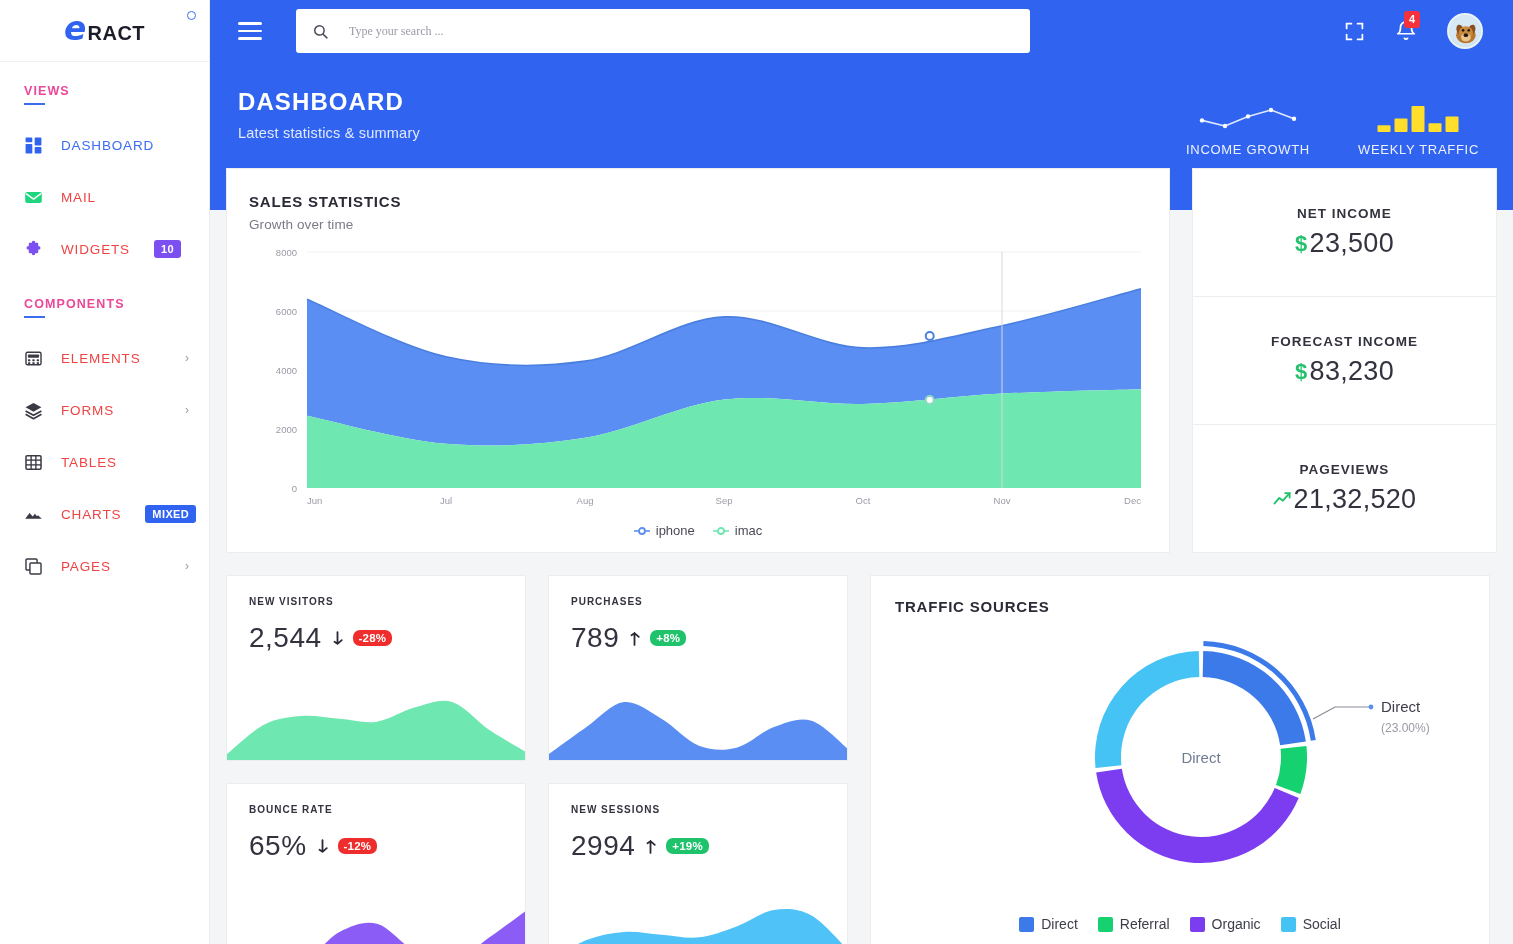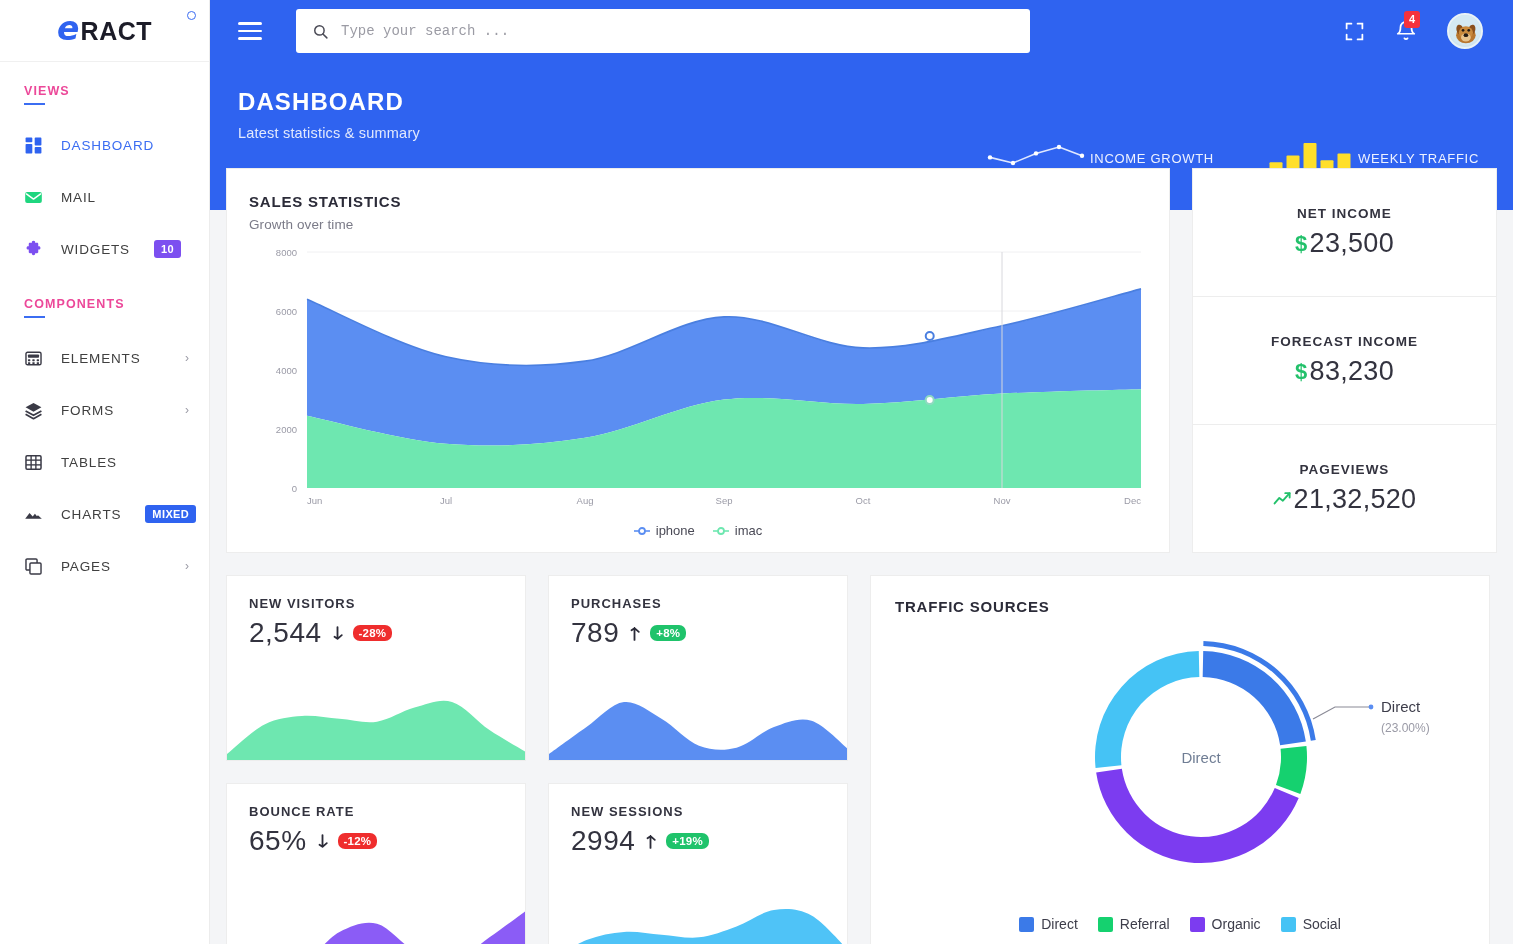--- a/index.html
+++ b/index.html
@@ -18,21 +18,21 @@
   }
   .logo-wrap {
     height:62px; display:flex; align-items:center; justify-content:center;
     position:relative; border-bottom:1px solid #f0f0f0;
   }
   .logo-text { font-size:27px; font-weight:700; letter-spacing:.2px; display:flex; align-items:baseline; }
   .logo-e {
     color:#2f63f0; font-size:33px; font-weight:700; font-style:italic;
     font-family:"DejaVu Sans", sans-serif; line-height:.8; margin-right:1px;
   }
-  .logo-rest { color:#1c1c28; font-size:25px; font-weight:700; letter-spacing:.5px; }
+  .logo-rest { color:#1c1c28; font-size:20px; font-weight:700; letter-spacing:.5px; }
   .logo-dot {
     position:absolute; right:13px; top:11px; width:9px; height:9px;
     border:1.6px solid #3b6df2; border-radius:50%;
   }
 
   .nav-section { margin-top:22px; }
   .nav-head {
     font-size:12.5px; font-weight:700; letter-spacing:1.1px; color:#ec4899;
     padding:0 0 7px 24px; position:relative; margin-bottom:14px;
   }
@@ -41,43 +41,43 @@
     background:#3b6df2;
   }
   .nav-item {
     display:flex; align-items:center; height:52px; padding:0 20px 0 20px;
     cursor:pointer; position:relative;
   }
   .nav-item .ic {
     width:26px; height:24px; display:flex; align-items:center; justify-content:center;
     margin-right:15px; flex:none;
   }
-  .nav-label { font-size:13.5px; letter-spacing:.85px; color:#404040; font-weight:400; }
+  .nav-label { font-size:13.5px; letter-spacing:.85px; color:#ef4444; font-weight:400; }
   .nav-item.active .nav-label { color:#3b6df2; }
   .chev { margin-left:auto; font-size:12px; color:#9a9aa5; line-height:1; }
   .badge {
     margin-left:24px; font-size:11px; font-weight:700; color:#fff;
     padding:3px 7px 3px 7px; border-radius:3px; letter-spacing:.4px;
   }
 
   
   #topbar {
     position:absolute; left:210px; top:0; width:1303px; height:62px;
     background:#2f63f0; display:flex; align-items:center; padding:0 20px 0 28px; z-index:20;
   }
   .burger { width:24px; height:18px; display:flex; flex-direction:column; justify-content:space-between; cursor:pointer; }
   .burger span { display:block; height:2.6px; background:#fff; border-radius:2px; }
   .burger span:nth-child(1){ width:24px; } .burger span:nth-child(2){ width:24px; } .burger span:nth-child(3){ width:24px; }
   .searchbox {
     margin-left:34px; width:734px; height:44px; background:#fff; border-radius:3px;
     display:flex; align-items:center; padding:0 16px;
   }
   .searchbox input {
-    border:none; outline:none; flex:1; font-size:14px; color:#555;
-    font-family:Liberation Mono, monospace; margin-left:12px; background:transparent;
+    border:none; outline:none; flex:1; font-size:12px; color:#555;
+    font-family:Liberation Serif, serif; margin-left:20px; background:transparent;
   }
   .searchbox input::placeholder { color:#9b9ba4; }
   .top-right { margin-left:auto; display:flex; align-items:center; gap:30px; padding-right:10px; }
   .icon-btn { cursor:pointer; position:relative; display:flex; align-items:center; }
   .bell-badge {
     position:absolute; top:-9px; left:9px; background:#f4323d; color:#fff;
     font-size:11px; font-weight:700; border-radius:3px; padding:1px 5px; line-height:1.35;
   }
   .avatar {
     width:36px; height:36px; border-radius:50%; overflow:hidden; background:#cfe4ef;
@@ -85,21 +85,21 @@
   }
 
   
   #pagehead {
     position:absolute; left:210px; top:62px; width:1303px; height:148px;
     background:#2f63f0; padding:26px 34px 0 28px; display:flex;
   }
   .ph-title { font-size:24px; font-weight:700; color:#fff; letter-spacing:1.1px; }
   .ph-sub { font-size:14.5px; color:#e2e9fd; margin-top:9px; letter-spacing:.2px; }
   .ph-widgets { margin-left:auto; display:flex; gap:48px; padding-top:12px; }
-  .ph-w { display:flex; flex-direction:row; align-items:center; cursor:pointer; }
+  .ph-w { display:flex; flex-direction:column; align-items:center; cursor:pointer; }
   .ph-w-label { font-size:13px; color:#eef2ff; letter-spacing:.7px; margin-top:6px; }
 
   
   #content { position:absolute; left:210px; top:168px; width:1303px; padding:0 16px; }
   .card { background:#fff; border:1px solid #ededed; }
   .row { display:flex; gap:22px; }
 
   .sales-card { width:944px; height:385px; padding:24px 22px 10px 22px; position:relative; }
   .card-title { font-size:15px; font-weight:600; letter-spacing:.8px; color:#2b2b38; }
   .card-sub { font-size:13.5px; color:#7b7b88; margin-top:7px; letter-spacing:.1px; }
@@ -109,22 +109,22 @@
     flex:1; display:flex; flex-direction:column; align-items:center; justify-content:center;
     border-bottom:1px solid #ededed;
   }
   .stat-tile:last-child { border-bottom:none; }
   .stat-label { font-size:13.5px; font-weight:600; letter-spacing:1px; color:#33333f; }
   .stat-value { font-size:27px; font-weight:400; color:#33333f; margin-top:7px; display:flex; align-items:center; letter-spacing:.3px; }
   .stat-cur { color:#23c16b; font-weight:600; font-size:22px; margin-right:2px; }
 
   .mini-card { width:300px; height:186px; position:relative; overflow:hidden; }
   .mini-head { padding:20px 22px 0 22px; }
-  .mini-label { font-size:13px; font-weight:600; letter-spacing:1px; color:#33333f; }
-  .mini-row { display:flex; align-items:center; margin-top:6px; gap:9px; }
+  .mini-label { font-size:10px; font-weight:600; letter-spacing:1px; color:#33333f; }
+  .mini-row { display:flex; align-items:center; margin-top:15px; gap:9px; }
   .mini-value { font-size:28px; font-weight:400; color:#33333f; letter-spacing:.5px; }
   .pill { font-size:11.5px; font-weight:700; color:#fff; border-radius:7px; padding:2px 6px; letter-spacing:.2px; }
   .spark { position:absolute; left:0; right:0; bottom:0; height:78px; }
 
   .traffic-card { width:620px; height:394px; padding:22px 24px 0 24px; position:relative; }
   .legend-row { position:absolute; left:0; right:0; bottom:36px; display:flex; justify-content:center; gap:20px; }
   .legend-item { display:flex; align-items:center; gap:7px; font-size:14px; color:#3d3d4a; }
   .legend-sw { width:15px; height:15px; border-radius:2px; }
 
   .axis-t { font-size:9.5px; fill:#9a9aa6; font-family:"Liberation Sans", sans-serif; }

